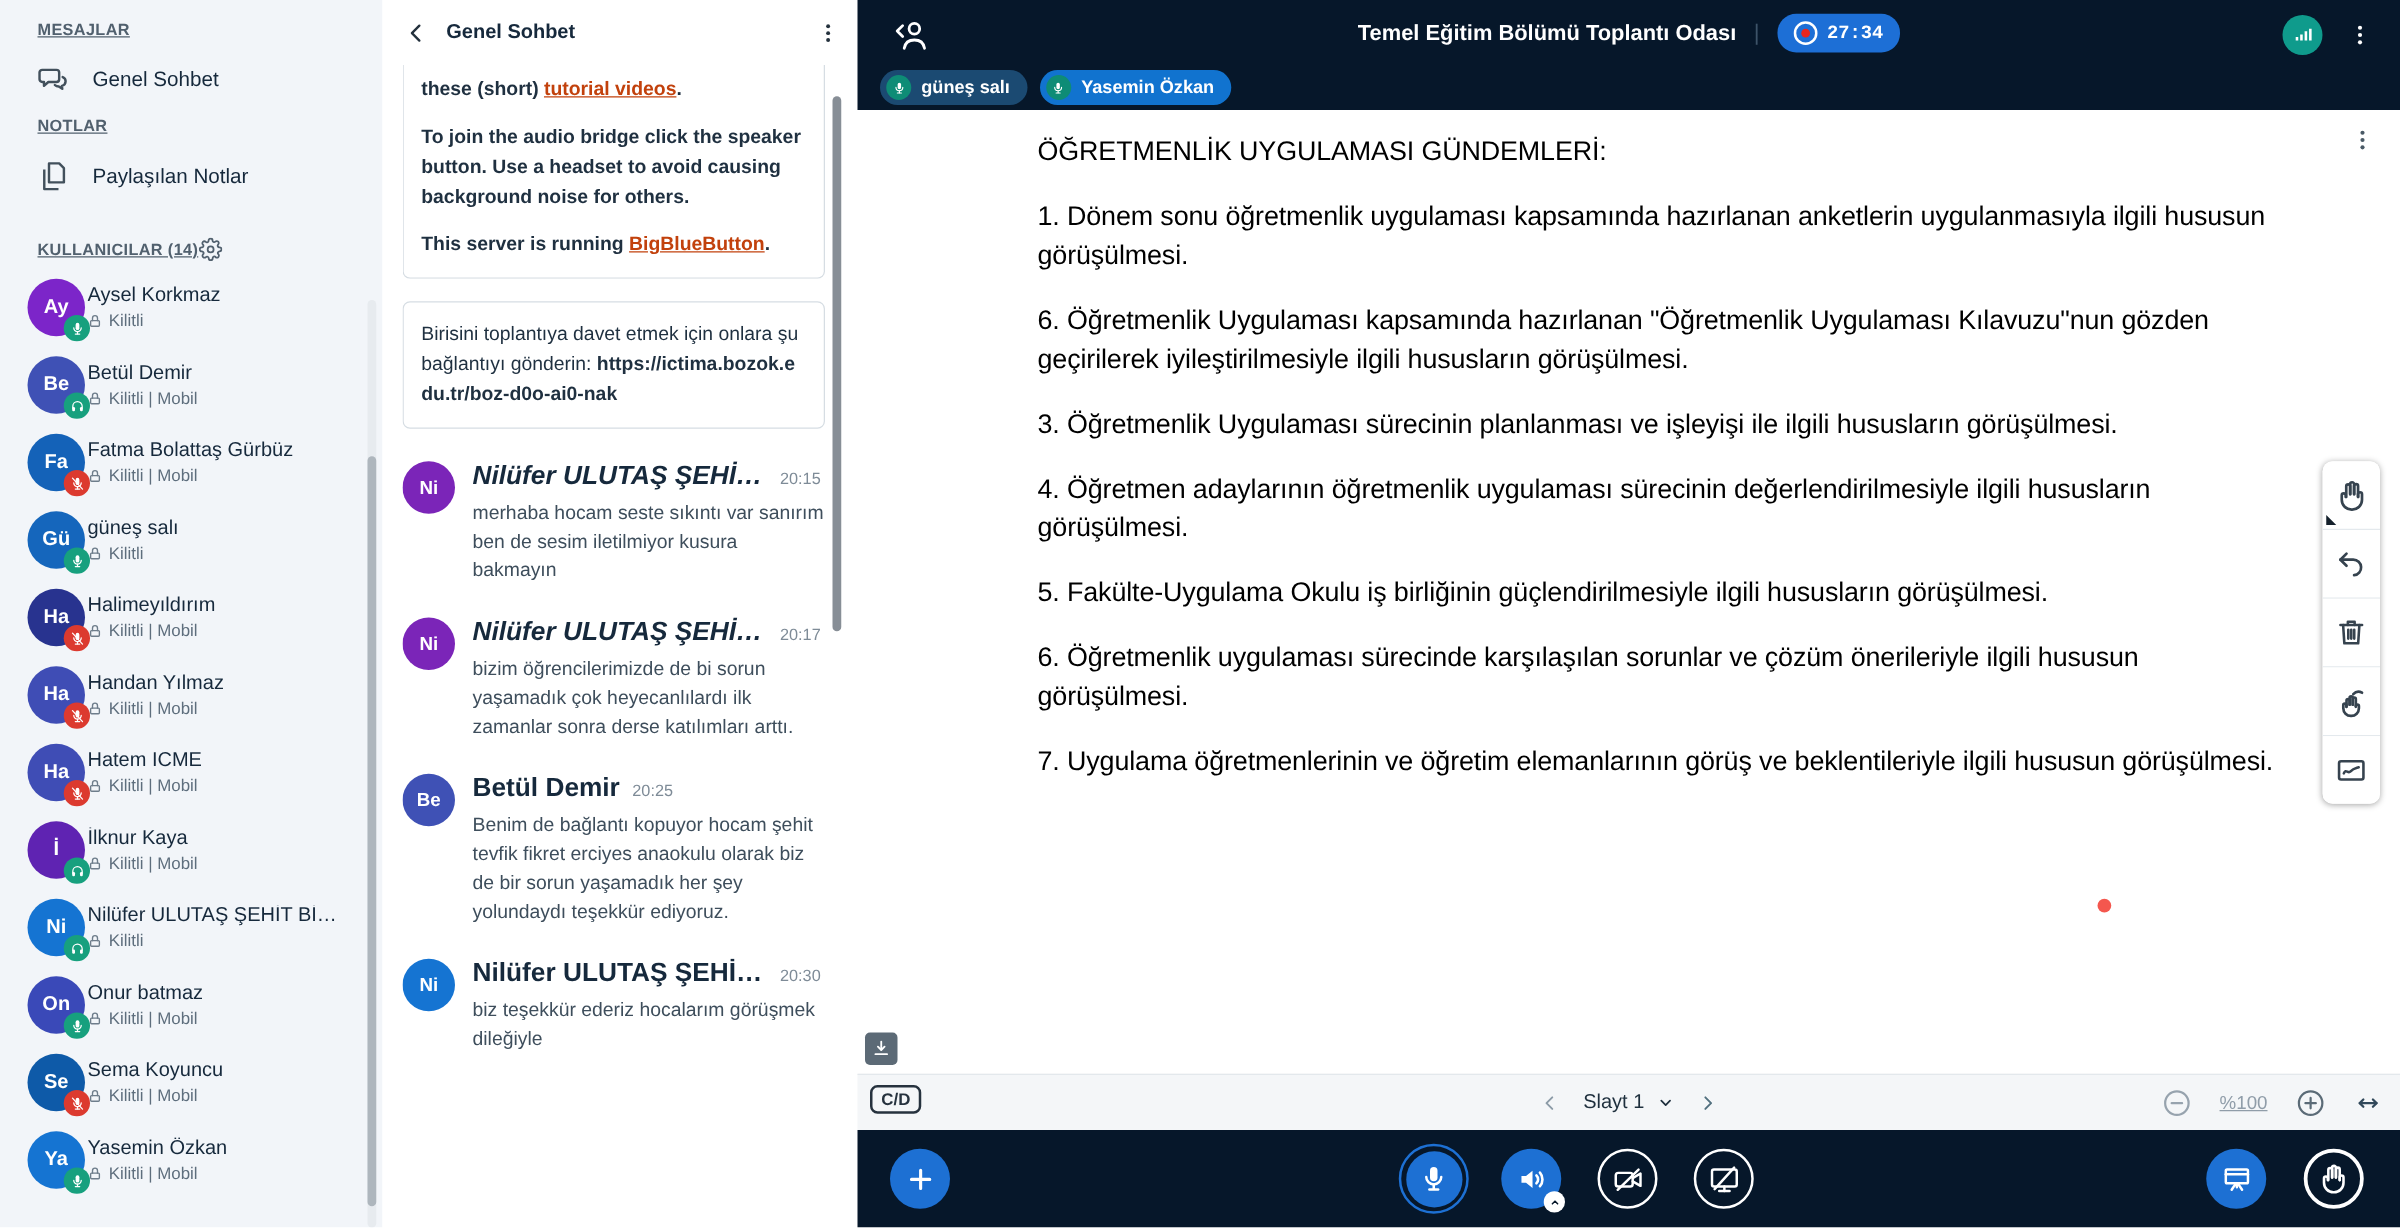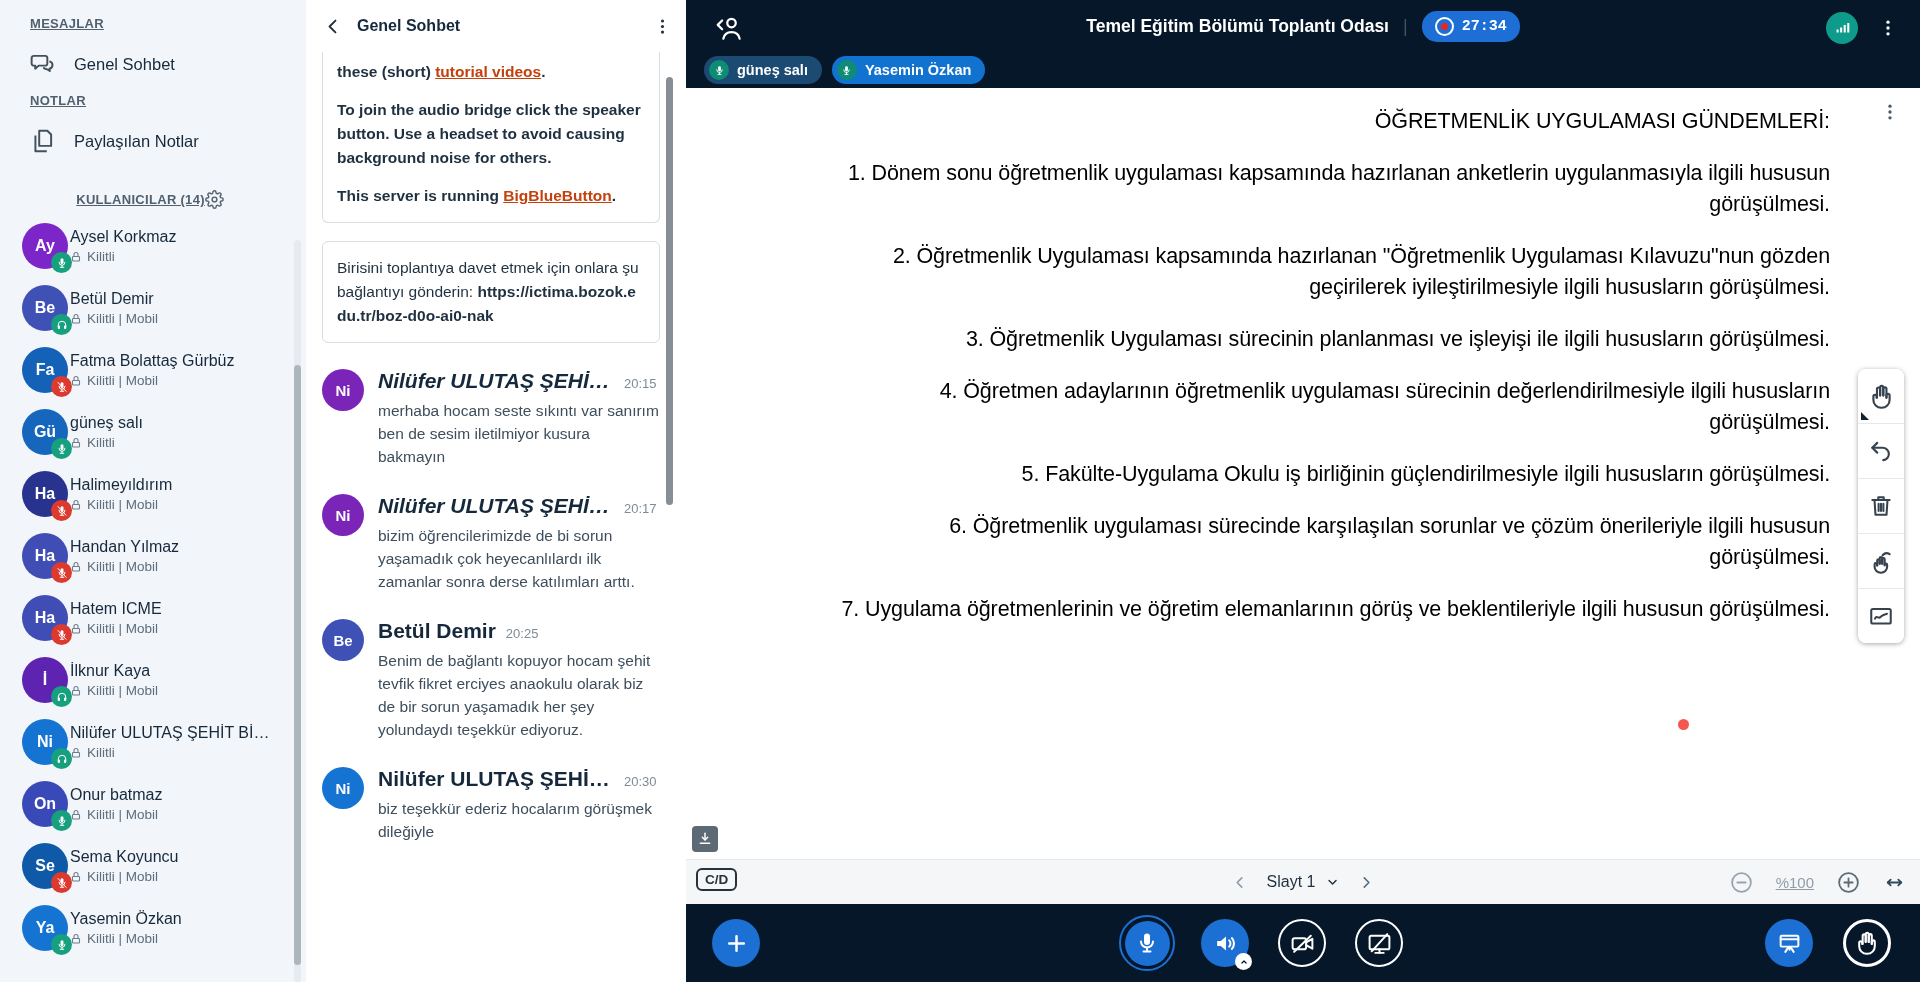--- a/index.html
+++ b/index.html
@@ -7,21 +7,21 @@
        font-family:"Liberation Sans",sans-serif;-webkit-font-smoothing:antialiased;}
   #app{position:relative;width:1920px;height:982px;overflow:hidden;}
   svg{display:block;}
 
   
   #sidebar{position:absolute;left:0;top:0;width:306px;height:982px;background:#F2F5F9;}
   .side-h{margin:16px 0 0 30px;font-size:13px;font-weight:bold;color:#51606E;letter-spacing:.3px;text-decoration:underline;}
   .side-item{display:flex;align-items:center;gap:18px;margin:20px 0 0 30px;cursor:pointer;}
   .side-item .sicon{color:#42505C;}
   .side-item .slabel{font-size:16.5px;color:#16293C;}
-  .users-head{display:flex;align-items:center;justify-content:center;margin:36px 26px 6px 20px;}
+  .users-head{display:flex;align-items:center;justify-content:flex-start;margin:36px 26px 6px 30px;}
   .users-head .side-h{margin:0;}
   .gear{color:#51606E;cursor:pointer;}
   .ulist{margin-top:4px;}
   .urow{display:flex;align-items:center;gap:2px;padding:8px 0 8px 22px;cursor:pointer;}
   .uav{position:relative;flex:none;width:46px;height:46px;border-radius:50%;color:#fff;
        font-weight:bold;font-size:16px;display:flex;align-items:center;justify-content:center;}
   .ubadge{position:absolute;right:-4px;bottom:-4px;width:21px;height:21px;border-radius:50%;
           display:flex;align-items:center;justify-content:center;}
   .ubadge[data-badge="mic"],.ubadge[data-badge="headphones"]{background:#17A07E;}
   .ubadge[data-badge="muted"]{background:#DC3A2F;}
@@ -62,21 +62,21 @@
   .chat-scrollbar{position:absolute;left:360px;top:77px;width:7px;height:428px;background:#878E96;border-radius:4px;}
   .chat-inputrow{position:absolute;left:16px;right:16px;bottom:16px;display:flex;align-items:center;gap:12px;}
   .chat-input{flex:1;height:48px;box-sizing:border-box;border:1.5px solid #7F8F9C;border-radius:8px;
               padding:0 14px;font-size:16px;color:#3E4E5C;outline:none;font-family:"Liberation Sans",sans-serif;}
   .chat-input::placeholder{color:#6B7B88;}
   .sendbtn{flex:none;width:44px;height:44px;border-radius:50%;background:#1D70D3;display:flex;
            align-items:center;justify-content:center;cursor:pointer;}
   .sendbtn svg{color:#fff;}
 
   
-  #main{position:absolute;left:686px;top:0;width:1234px;height:982px;background:#fff;text-align:right;}
+  #main{position:absolute;left:686px;top:0;width:1234px;height:982px;background:#fff;}
   .mainhead{position:absolute;top:0;left:0;right:0;height:88px;background:#06172A;}
   .toggle-users{position:absolute;left:28px;top:13px;color:#fff;cursor:pointer;}
   .titlerow{position:absolute;top:0;left:0;right:0;height:52px;display:flex;align-items:center;justify-content:center;gap:14px;}
   .mtitle{color:#fff;font-weight:bold;font-size:17.5px;}
   .tdiv{color:#3D5368;font-size:18px;}
   .recpill{display:flex;align-items:center;gap:8px;background:#1D6FD6;border-radius:15px;padding:6px 13px;cursor:pointer;font-family:Liberation Mono, monospace;}
   .recdot{width:15px;height:15px;border:2px solid #fff;border-radius:50%;display:flex;align-items:center;justify-content:center;}
   .recdot i{width:7px;height:7px;background:#E8261F;border-radius:50%;}
   .rectime{color:#fff;font-size:15px;font-weight:bold;}
   .headright{position:absolute;right:22px;top:12px;display:flex;align-items:center;gap:20px;}
@@ -687,21 +687,21 @@
             </span>
           <span>Yasemin Özkan</span>
         </div>
       </div>
     </div>
 
     <div class="slide">
       <div class="slidetext">
         <p>ÖĞRETMENLİK UYGULAMASI GÜNDEMLERİ:</p>
         <p>1. Dönem sonu öğretmenlik uygulaması kapsamında hazırlanan anketlerin uygulanmasıyla ilgili hususun görüşülmesi.</p>
-        <p>2. Öğretmenlik Uygulaması kapsamında hazırlanan "Öğretmenlik Uygulaması Kılavuzu"nun gözden geçirilerek iyileştirilmesiyle ilgili hususların görüşülmesi.</p>
+        <p>6. Öğretmenlik Uygulaması kapsamında hazırlanan "Öğretmenlik Uygulaması Kılavuzu"nun gözden geçirilerek iyileştirilmesiyle ilgili hususların görüşülmesi.</p>
         <p>3. Öğretmenlik Uygulaması sürecinin planlanması ve işleyişi ile ilgili hususların görüşülmesi.</p>
         <p>4. Öğretmen adaylarının öğretmenlik uygulaması sürecinin değerlendirilmesiyle ilgili hususların görüşülmesi.</p>
         <p>5. Fakülte-Uygulama Okulu iş birliğinin güçlendirilmesiyle ilgili hususların görüşülmesi.</p>
         <p>6. Öğretmenlik uygulaması sürecinde karşılaşılan sorunlar ve çözüm önerileriyle ilgili hususun görüşülmesi.</p>
         <p>7. Uygulama öğretmenlerinin ve öğretim elemanlarının görüş ve beklentileriyle ilgili hususun görüşülmesi.</p>
       </div>
 
       <svg class="slide-kebab" width="20" height="20">
           <use href="#sym-kebab"></use>
         </svg>

